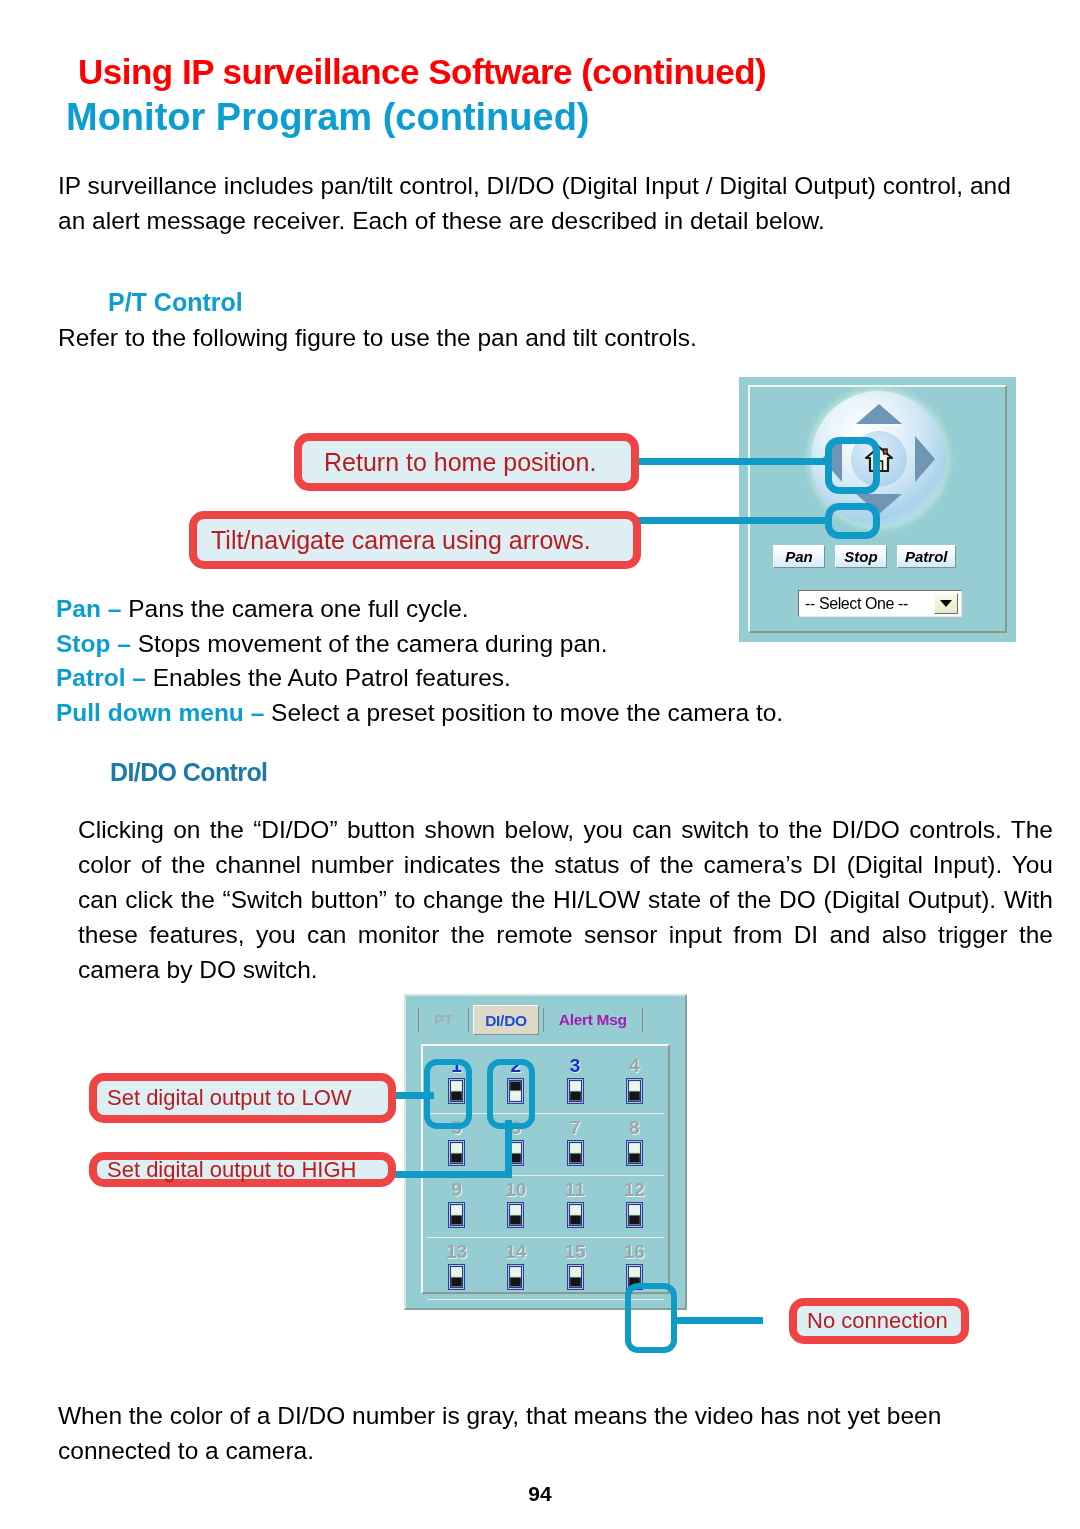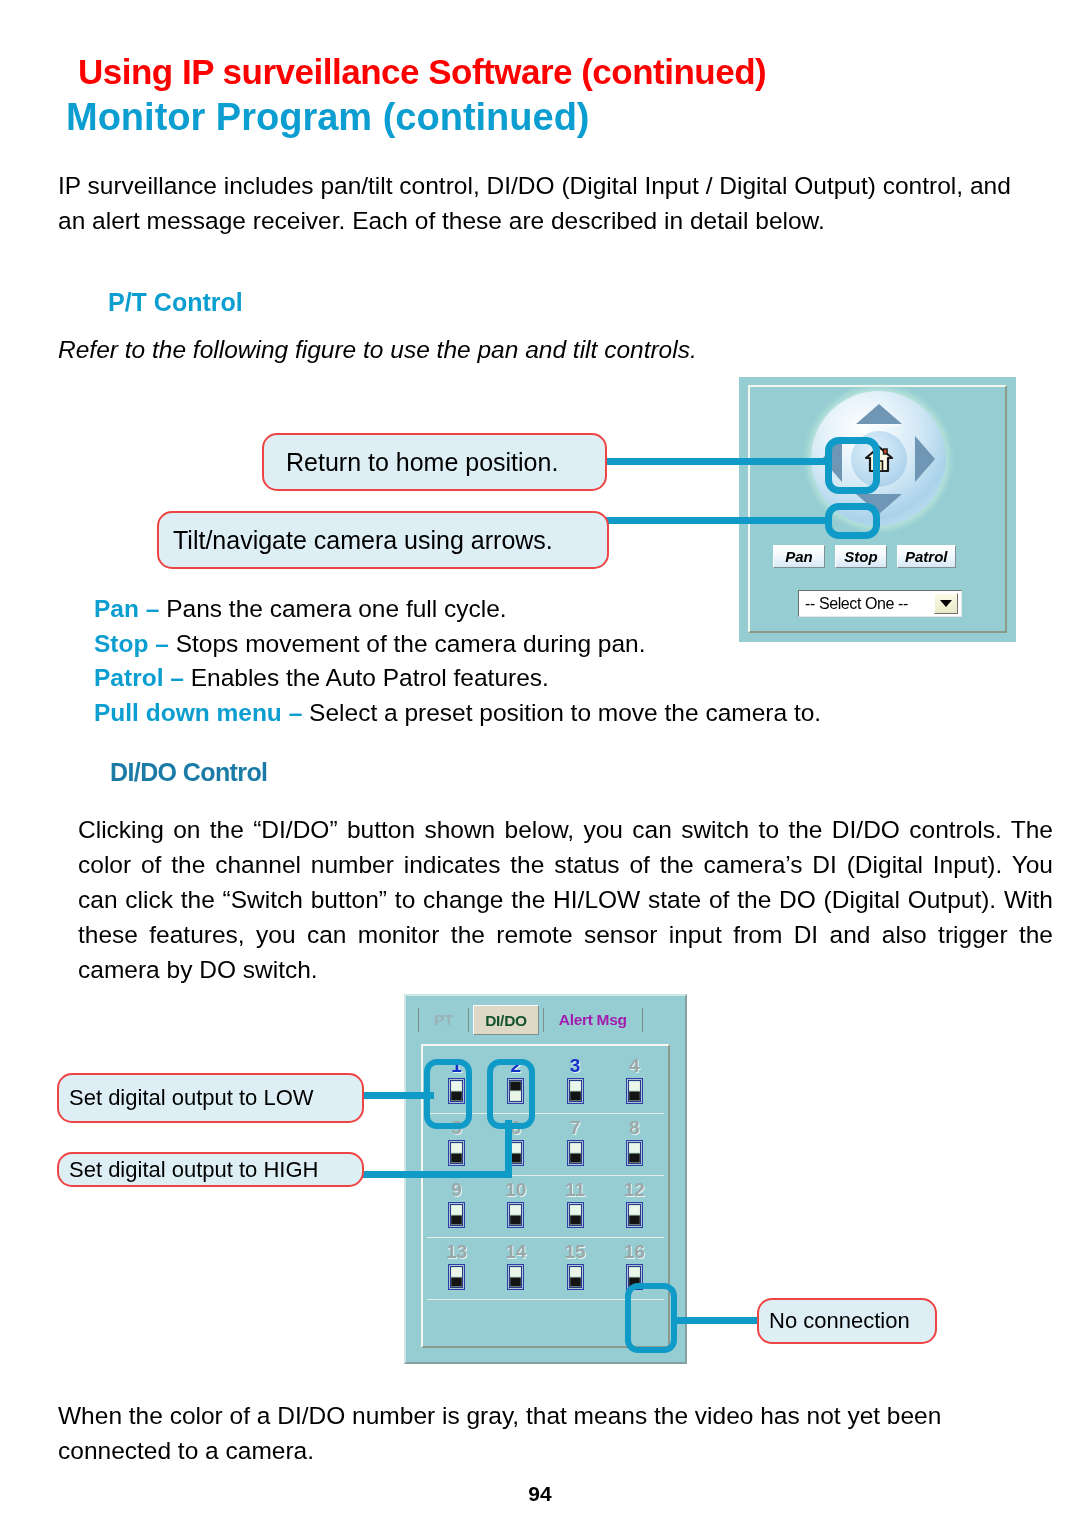--- a/index.html
+++ b/index.html
@@ -30,26 +30,26 @@
     position:absolute;left:110px;top:758px;
     font-size:25px;font-weight:bold;color:#1b7ba6;white-space:nowrap;
     letter-spacing:-0.6px;
   }
 
   
   .para{
     position:absolute;font-size:24.5px;line-height:35px;color:#000;
   }
   #para-intro{left:58px;top:168px;width:975px;}
-  #para-refer{left:58px;top:332px;width:900px;font-style:italic;}
+  #para-refer{left:58px;top:320px;width:900px;}
   #para-dido{left:58px;top:812px;width:975px;text-align:justify;margin-left:20px;}
   #para-gray{left:58px;top:1398px;width:975px;}
 
   
-  #keylist{position:absolute;left:56px;top:592px;width:900px;margin-left:38px;}
+  #keylist{position:absolute;left:56px;top:592px;width:900px;}
   #keylist .krow{font-size:24.5px;line-height:34.5px;white-space:nowrap;}
   #keylist .kterm{color:#0c9ed1;font-weight:bold;}
   #keylist .kdesc{color:#000;}
 
   
   #pageno{
     position:absolute;left:0;top:1482px;width:1080px;text-align:center;
     font-size:21px;font-weight:bold;color:#000;
   }
 
@@ -147,39 +147,39 @@
     box-sizing:border-box;
   }
   #pt-select .selarrow i{
     display:block;width:0;height:0;
     border-left:6px solid transparent;border-right:6px solid transparent;
     border-top:7px solid #000;
   }
 
   
   #dido-panel{
-    position:absolute;left:404px;top:994px;width:283px;height:370px;
+    position:absolute;left:404px;top:994px;width:283px;height:316px;
     background:#95cdd3;box-sizing:border-box;
     border-top:2px solid #cfe6e6;border-left:2px solid #cfe6e6;
     border-right:2px solid #86a2a0;border-bottom:2px solid #86a2a0;
   }
   #dido-tabs{
     position:absolute;left:8px;top:6px;right:8px;height:36px;
     display:flex;align-items:center;
   }
   .tab{
     font-size:15.5px;font-weight:bold;height:30px;line-height:30px;
     padding:0 11px;white-space:nowrap;box-sizing:border-box;
     letter-spacing:-0.3px;
   }
   .tab.sep{width:1px;padding:0;height:24px;background:#f0f5f2;
     border-right:1px solid #7d8f8c;margin:0 4px;}
   #tab-pt{color:#9bb3b6;}
   #tab-dido{
-    color:#14532d;background:#ded9c6;
+    color:#1d4ed8;background:#ded9c6;
     border-top:1px solid #ffffff;border-left:1px solid #ffffff;
     border-right:1px solid #7d8f8c;border-bottom:1px solid #7d8f8c;
   }
   #tab-alert{color:#a21caf;}
   #dido-grid-frame{
     position:absolute;left:15px;top:48px;right:15px;bottom:14px;
     border-top:2px solid #f6f8f1;border-left:2px solid #f6f8f1;
     border-right:2px solid #8c9a8e;border-bottom:2px solid #8c9a8e;
     box-sizing:border-box;padding:6px 4px 0 4px;
   }
@@ -202,24 +202,25 @@
 
   
   .hl{position:absolute;border:6px solid #0f9ac8;border-radius:13px;
     box-sizing:border-box;background:transparent;}
   #hl-ch1{left:424px;top:1059px;width:48px;height:70px;}
   #hl-ch2{left:487px;top:1059px;width:48px;height:70px;}
   #hl-ch16{left:625px;top:1283px;width:52px;height:70px;}
 
   
   .callout{
-    position:absolute;background:#ddeef5;border:2px solid #ef4444;
+    position:absolute;background:#ddeef5;border:8px solid #ef4444;
     border-radius:15px;box-sizing:border-box;
     display:flex;align-items:center;
-    color:#000000;
+    color:#b91c1c;
+    margin-left:32px;
   }
   #co-home{left:262px;top:433px;width:345px;height:58px;
     font-size:25px;padding-left:22px;}
   #co-tilt{left:157px;top:511px;width:452px;height:58px;
     font-size:25px;padding-left:14px;}
   #co-low{left:57px;top:1073px;width:307px;height:50px;
     font-size:22px;padding-left:10px;}
   #co-high{left:57px;top:1152px;width:307px;height:35px;
     font-size:22px;padding-left:10px;}
   #co-noconn{left:757px;top:1298px;width:180px;height:46px;

